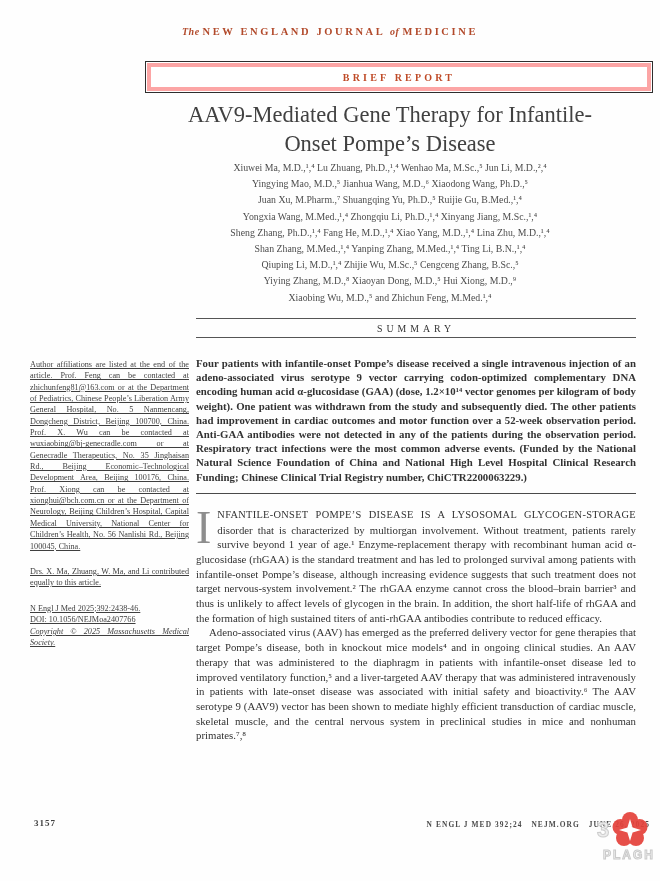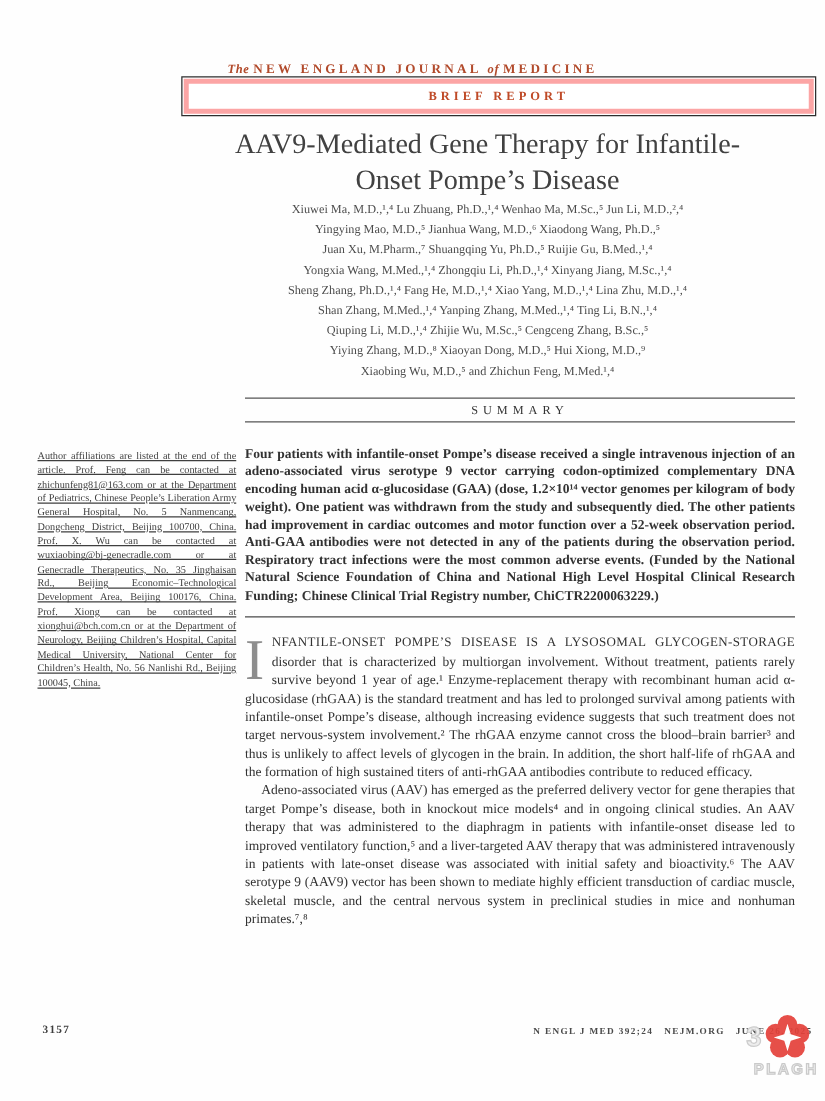--- a/index.html
+++ b/index.html
@@ -14,21 +14,20 @@
   .page{position:absolute;inset:0;background:#fefefe;}
 
   
   .masthead{
     position:absolute;top:26px;left:0;width:100%;
     text-align:center;
     font-size:10.5px;font-weight:bold;
     letter-spacing:2.6px;
     color:var(--masthead_red,#b24a2b);
     white-space:pre;
-    margin-top:24px;
   }
   .masthead .it{
     font-style:italic;font-weight:bold;
     letter-spacing:0.5px;font-size:10px;
   }
 
   
   .report-box{
     position:absolute;top:61px;left:145px;width:504px;
     border:1px solid #2e2e2e;
@@ -173,20 +172,26 @@
     <div>Yongxia Wang, M.Med.,¹,⁴ Zhongqiu Li, Ph.D.,¹,⁴ Xinyang Jiang, M.Sc.,¹,⁴</div>
     <div>Sheng Zhang, Ph.D.,¹,⁴ Fang He, M.D.,¹,⁴ Xiao Yang, M.D.,¹,⁴ Lina Zhu, M.D.,¹,⁴</div>
     <div>Shan Zhang, M.Med.,¹,⁴ Yanping Zhang, M.Med.,¹,⁴ Ting Li, B.N.,¹,⁴</div>
     <div>Qiuping Li, M.D.,¹,⁴ Zhijie Wu, M.Sc.,⁵ Cengceng Zhang, B.Sc.,⁵</div>
     <div>Yiying Zhang, M.D.,⁸ Xiaoyan Dong, M.D.,⁵ Hui Xiong, M.D.,⁹</div>
     <div>Xiaobing Wu, M.D.,⁵ and Zhichun Feng, M.Med.¹,⁴</div>
   </div>
 
   <div class="sidebar">
     <p>Author affiliations are listed at the end of the article. Prof. Feng can be contacted at zhichunfeng81@163.com or at the Department of Pediatrics, Chinese People’s Liberation Army General Hospital, No. 5 Nanmencang, Dongcheng District, Beijing 100700, China. Prof. X. Wu can be contacted at wuxiaobing@bj-genecradle.com or at Genecradle Therapeutics, No. 35 Jinghaisan Rd., Beijing Economic–Technological Development Area, Beijing 100176, China. Prof. Xiong can be contacted at xionghui@bch.com.cn or at the Department of Neurology, Beijing Children’s Hospital, Capital Medical University, National Center for Children’s Health, No. 56 Nanlishi Rd., Beijing 100045, China.</p>
+    <p>Drs. X. Ma, Zhuang, W. Ma, and Li contributed equally to this article.</p>
+    <p class="cite-block">
+      <span>N Engl J Med 2025;392:2438-46.</span><br>
+      <span>DOI: 10.1056/NEJMoa2407766</span><br>
+      <span class="copyright">Copyright © 2025 Massachusetts Medical Society.</span>
+    </p>
   </div>
 
   <div class="main">
     <div class="summary-band">SUMMARY</div>
     <p class="summary-text">Four patients with infantile-onset Pompe’s disease received a single intravenous injection of an adeno-associated virus serotype 9 vector carrying codon-optimized complementary DNA encoding human acid α-glucosidase (GAA) (dose, 1.2×10¹⁴ vector genomes per kilogram of body weight). One patient was withdrawn from the study and subsequently died. The other patients had improvement in cardiac outcomes and motor function over a 52-week observation period. Anti-GAA antibodies were not detected in any of the patients during the observation period. Respiratory tract infections were the most common adverse events. (Funded by the National Natural Science Foundation of China and National High Level Hospital Clinical Research Funding; Chinese Clinical Trial Registry number, ChiCTR2200063229.)</p>
     <hr class="section-divider">
     <p class="body-p"><span class="dropcap">I</span><span class="lead">NFANTILE-ONSET POMPE’S DISEASE IS A LYSOSOMAL GLYCOGEN-STORAGE </span><span>disorder that is characterized by multiorgan involvement. Without treatment, patients rarely survive beyond 1 year of age.¹ Enzyme-replacement therapy with recombinant human acid α-glucosidase (rhGAA) is the standard treatment and has led to prolonged survival among patients with infantile-onset Pompe’s disease, although increasing evidence suggests that such treatment does not target nervous-system involvement.² The rhGAA enzyme cannot cross the blood–brain barrier³ and thus is unlikely to affect levels of glycogen in the brain. In addition, the short half-life of rhGAA and the formation of high sustained titers of anti-rhGAA antibodies contribute to reduced efficacy.</span></p>
     <p class="body-p indent">Adeno-associated virus (AAV) has emerged as the preferred delivery vector for gene therapies that target Pompe’s disease, both in knockout mice models⁴ and in ongoing clinical studies. An AAV therapy that was administered to the diaphragm in patients with infantile-onset disease led to improved ventilatory function,⁵ and a liver-targeted AAV therapy that was administered intravenously in patients with late-onset disease was associated with initial safety and bioactivity.⁶ The AAV serotype 9 (AAV9) vector has been shown to mediate highly efficient transduction of cardiac muscle, skeletal muscle, and the central nervous system in preclinical studies in mice and nonhuman primates.⁷,⁸</p>
   </div>
 

